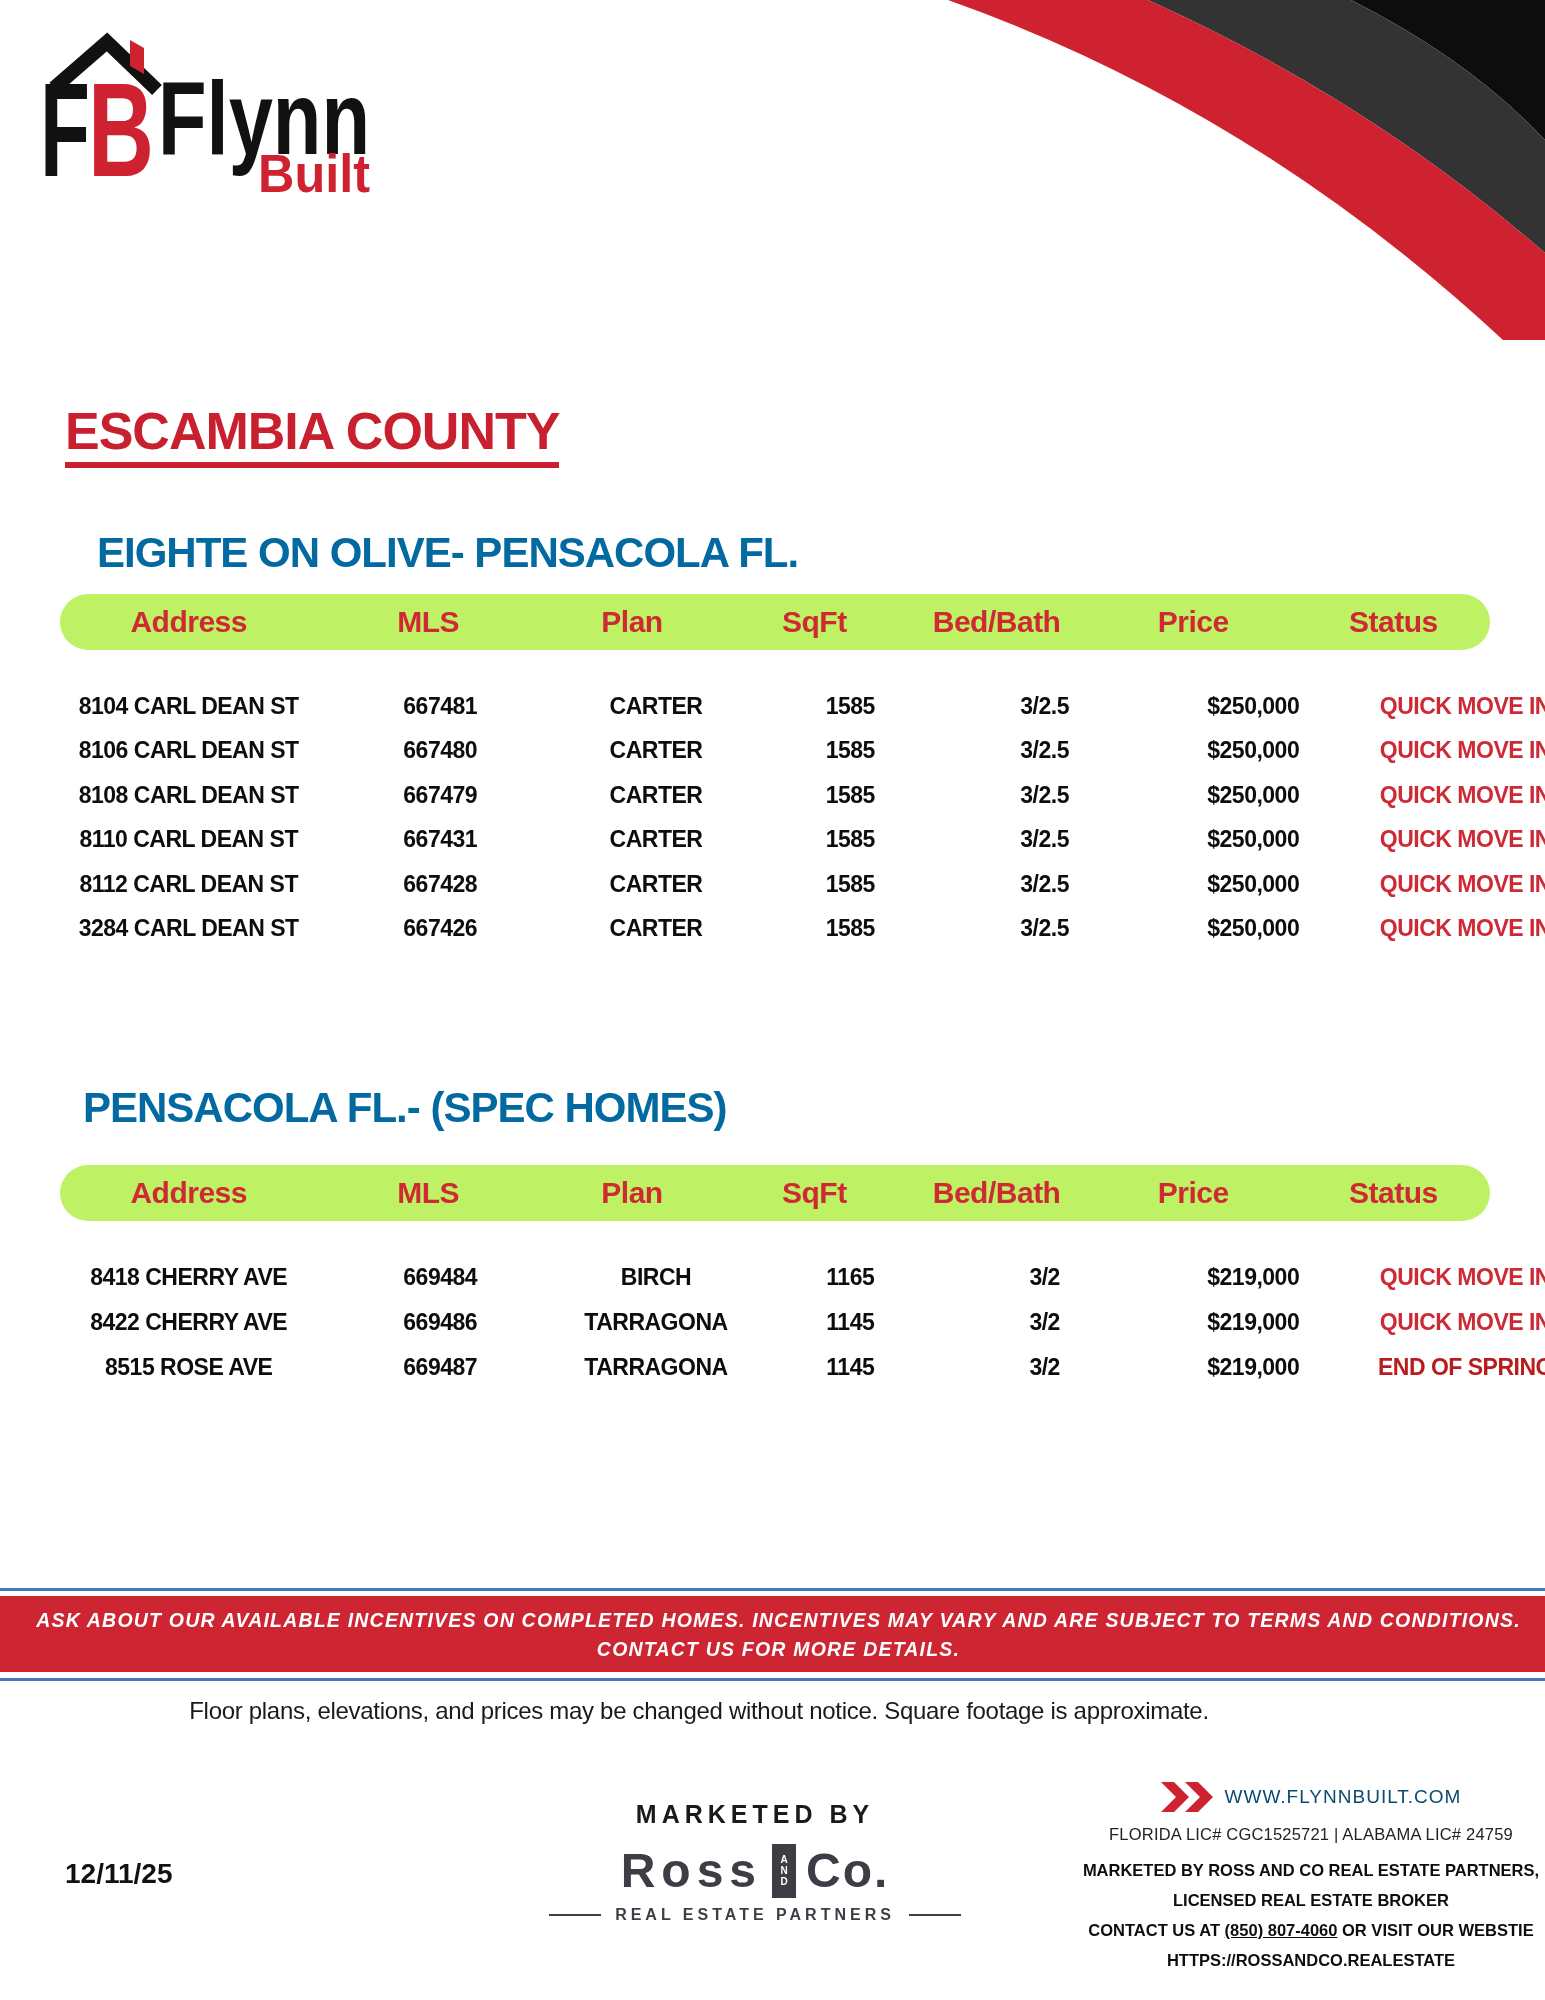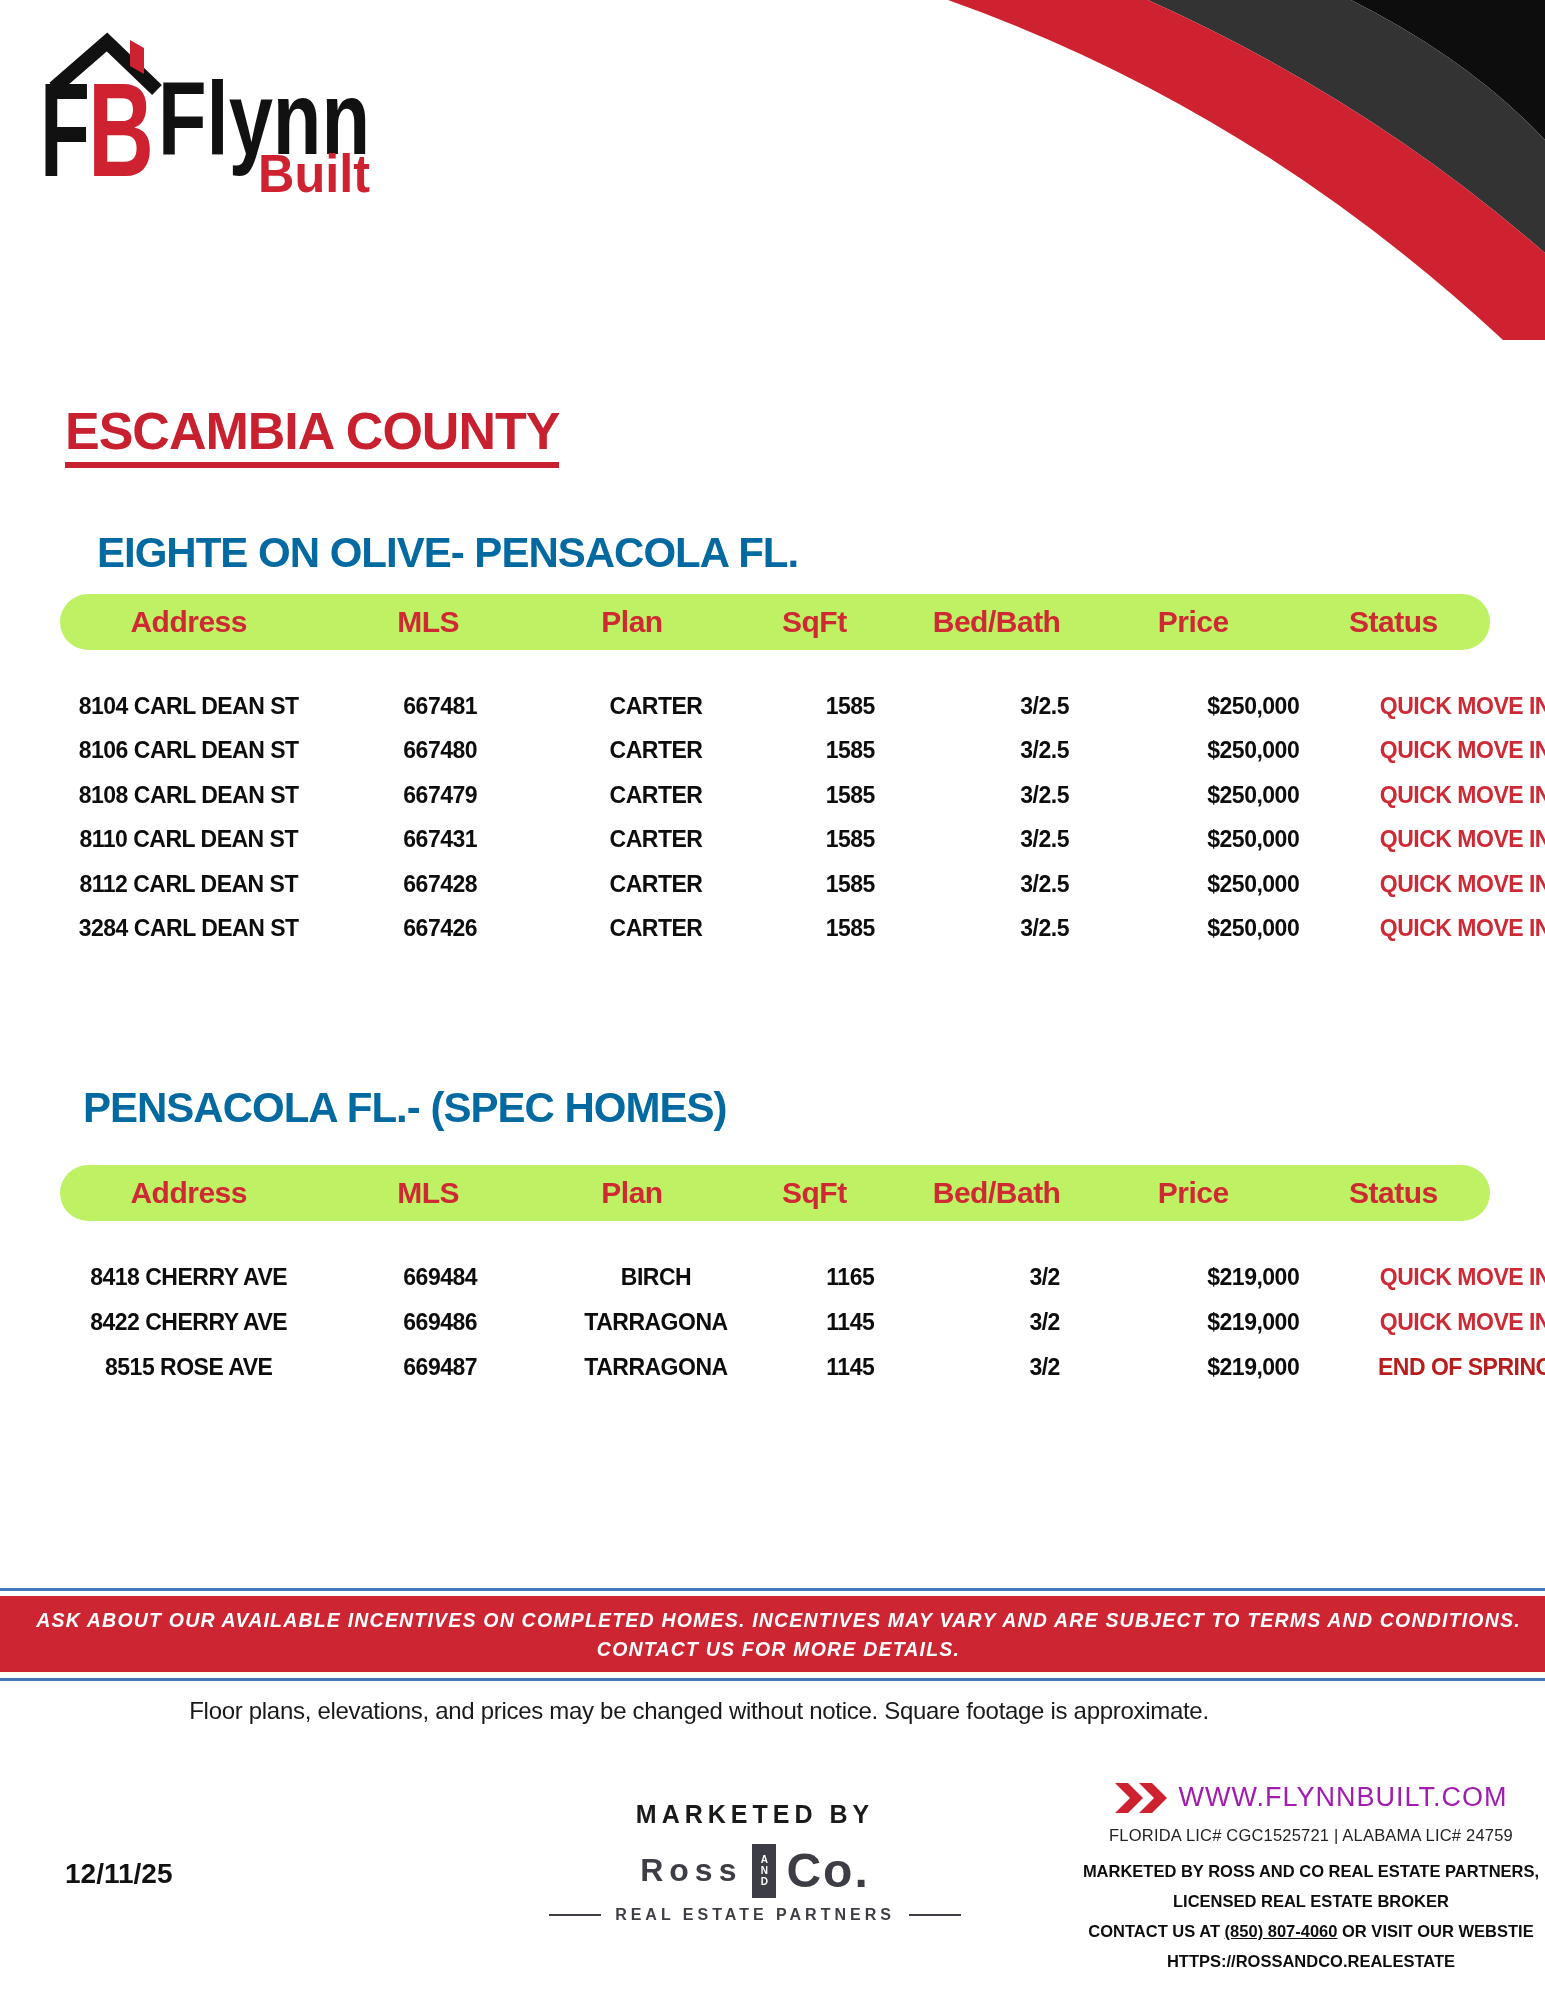--- a/index.html
+++ b/index.html
@@ -57,33 +57,33 @@
   }
   .disclaimer{
     position:absolute; left:0; top:1697px; width:1398px; text-align:center;
     font-size:24px; letter-spacing:-0.3px; color:#1a1a1a;
   }
   
   .date{position:absolute; left:65px; top:1858px; font-size:28px; font-weight:bold;}
   .mk-block{position:absolute; left:520px; top:1800px; width:470px; text-align:center;}
   .mk-title{font-size:25px; font-weight:bold; letter-spacing:5px; color:#1a1a1a;}
   .ross-row{margin-top:14px; display:flex; justify-content:center; align-items:center; gap:10px; color:#3D3D45;}
-  .ross-word{font-size:32px; font-weight:600; letter-spacing:6px;}
+  .ross-word{font-size:48px; font-weight:600; letter-spacing:6px;}
   .and-box{
     width:24px; height:54px; background:#3D3D45; color:#fff;
     display:flex; flex-direction:column; justify-content:center; align-items:center;
     font-size:10px; font-weight:bold; line-height:11px;
   }
   .co-word{font-size:48px; font-weight:600; letter-spacing:2px;}
   .tagline-row{margin-top:8px; display:flex; justify-content:center; align-items:center; gap:14px; color:#3D3D45;}
   .tagline-dash{width:52px; height:2px; background:#3D3D45;}
   .tagline-text{font-size:16px; font-weight:600; letter-spacing:4px;}
   .right-block{position:absolute; left:1080px; top:1782px; width:462px; text-align:center;}
   .web-row{display:flex; justify-content:center; align-items:center; gap:12px;}
-  .web-text{font-size:27px; letter-spacing:1px; color:#a21caf;}
+  .web-text{font-size:19px; letter-spacing:1px; color:#0c4a6e;}
   .licenses{margin-top:13px; font-size:16.5px; color:#222; letter-spacing:0.2px;}
   .fine{margin-top:11px; font-size:16.5px; font-weight:bold; color:#0d0d0d; line-height:30px;}
   .phone{text-decoration:underline;}
 </style>
 </head>
 <body>
 
 <div class="page">
 
   <svg class="swoosh" viewBox="0 0 660 340" preserveAspectRatio="none" aria-hidden="true">

